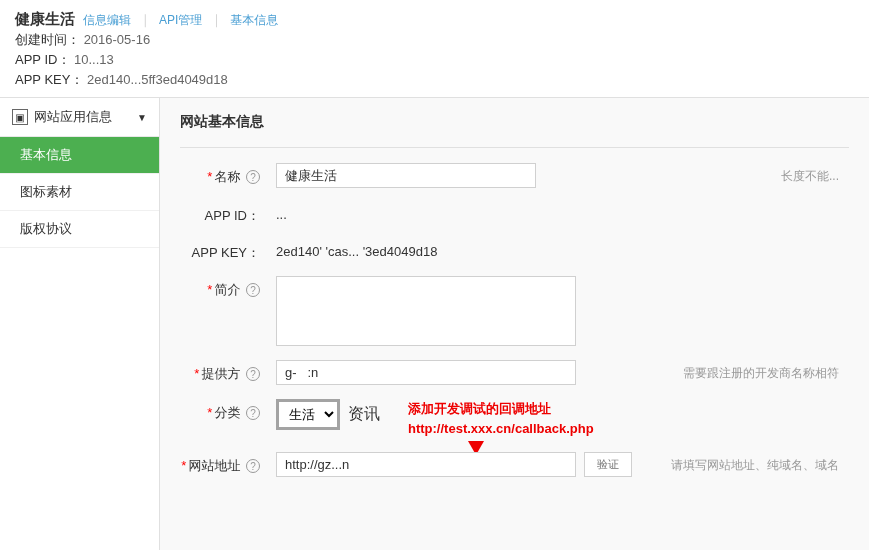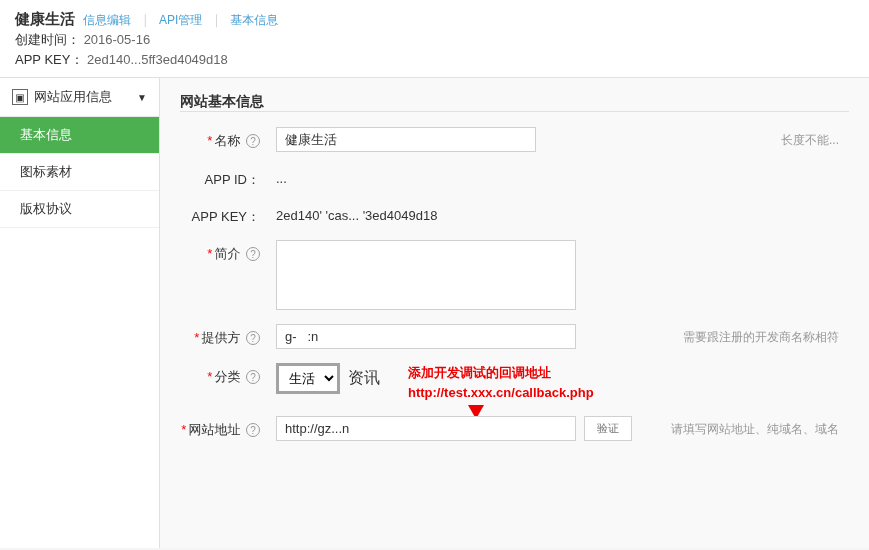--- a/index.html
+++ b/index.html
@@ -109,21 +109,21 @@
       padding: 15px 20px;
       overflow-y: auto;
       background: #f9f9f9;
     }
     .section-title {
       font-size: 14px;
       font-weight: bold;
       margin-bottom: 15px;
       color: #333;
       border-bottom: 1px solid #e0e0e0;
-      padding-bottom: 0;
+      padding-bottom: 16px;
     }
 
     .form-row {
       display: flex;
       align-items: flex-start;
       margin-bottom: 14px;
       gap: 16px;
     }
     .form-label {
       width: 80px;
@@ -233,20 +233,24 @@
         <a href="#">API管理</a>
         <span>｜</span>
         <a href="#">基本信息</a>
       </span>
     </div>
     <div class="info-row">
       <span class="label">创建时间：</span>
       <span>2016-05-16</span>
     </div>
     <div class="info-row">
+      <span class="label">APP ID：</span>
+      <span>10...13</span>
+    </div>
+    <div class="info-row">
       <span class="label">APP KEY：</span>
       <span>2ed140...5ff3ed4049d18</span>
     </div>
   </div>
 </div>
 
 <div class="main-container">
 
   <div class="sidebar">
     <div class="sidebar-section">

